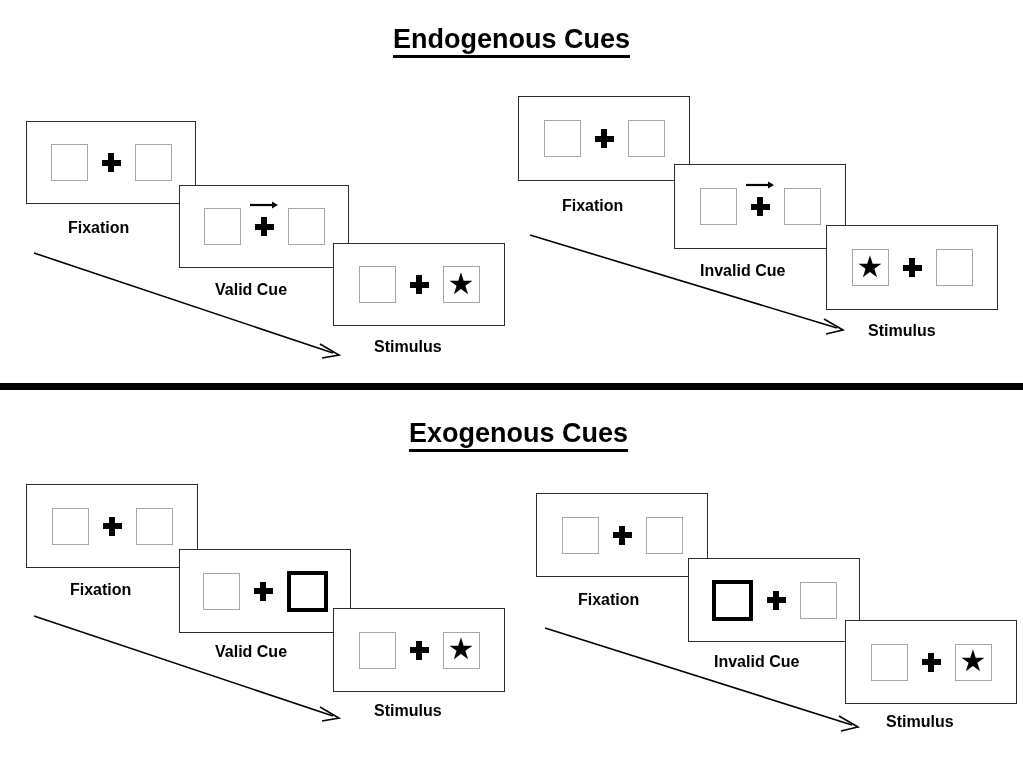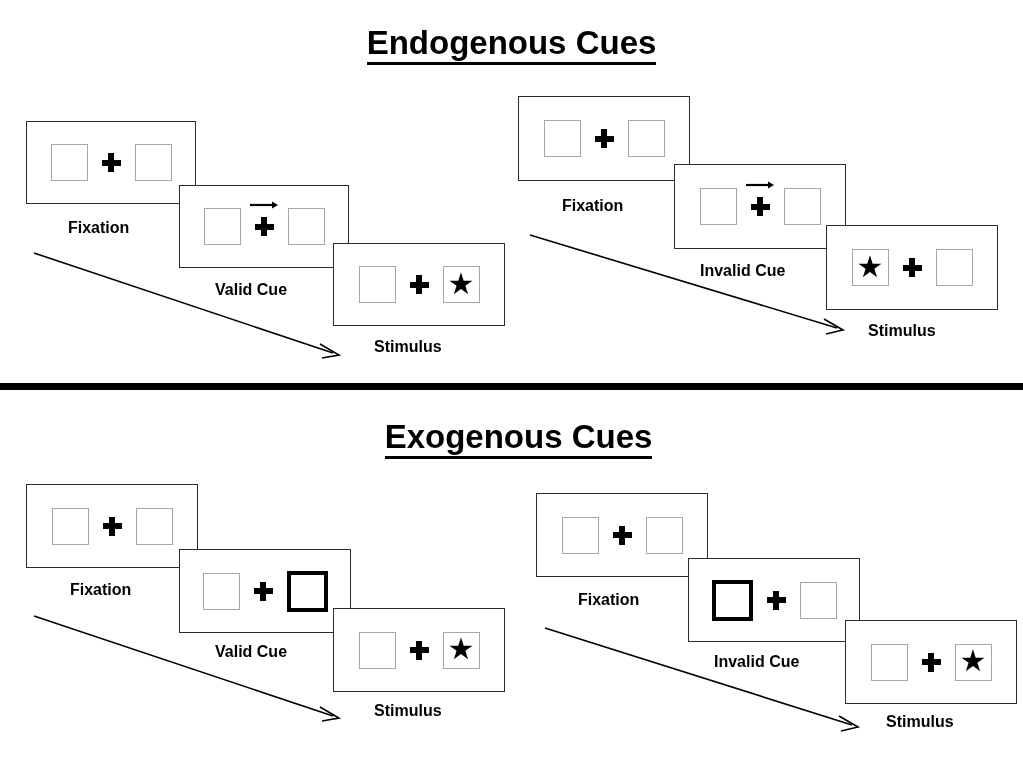--- a/index.html
+++ b/index.html
@@ -14,21 +14,21 @@
     font-family: "Liberation Sans", sans-serif;
     overflow: hidden;
   }
 
   
   .section-title {
     position: absolute;
     width: 100%;
     left: 0;
     text-align: center;
-    font-size: 33px;
+    font-size: 27px;
     font-weight: bold;
     color: #000000;
     letter-spacing: 0px;
   }
   .section-title span {
     border-bottom: 3px solid #000000;
     padding-bottom: 1px;
   }
 
   

